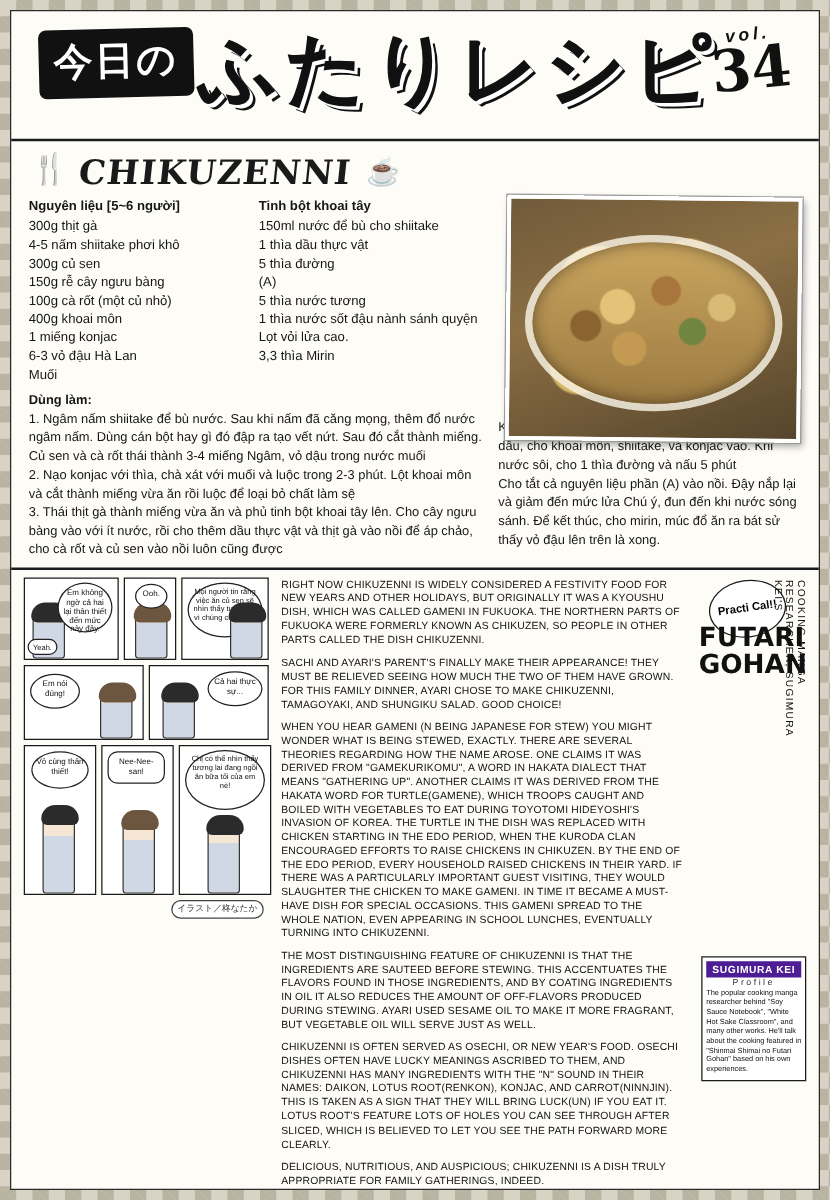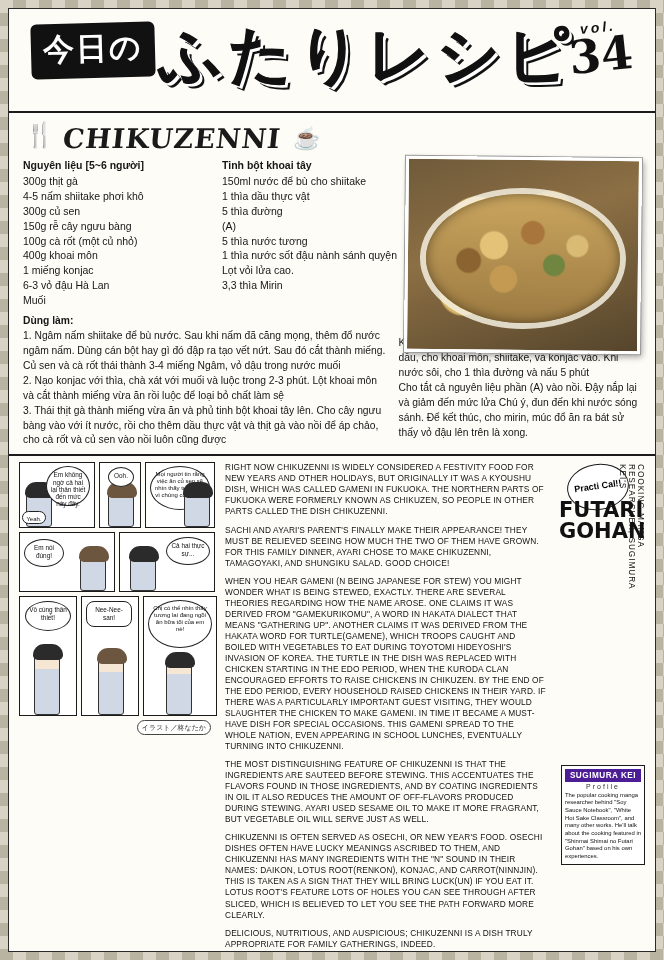--- a/index.html
+++ b/index.html
@@ -89,21 +89,21 @@
     margin:2px 0 4px 40px;
     transform:skewX(-6deg);
   }
   .utensil-icon {
     position:absolute; left:16px; top:8px;
     font-size:24px; color:#333;
   }
   .cup-icon {
     display:inline-block; margin-left:8px; font-size:22px; vertical-align:2px;
   }
-  .ing-wrap { display:flex; gap:31px; font-size:10.5px; line-height:1.42; color:#161616; }
+  .ing-wrap { display:flex; gap:16px; font-size:10.5px; line-height:1.42; color:#161616; }
   .ing-col { width:168px; }
   .ing-col.b { width:178px; }
   .ing-title { font-weight:bold; margin-bottom:1px; font-size:10.5px;}
   .photo {
     position:absolute; right:14px; top:44px;
     width:236px; height:196px;
     border:3px solid #fff;
     box-shadow:0 0 0 1px #999, 2px 3px 6px rgba(0,0,0,.35);
     background:
       radial-gradient(circle at 30% 35%, #e9c77a 0 14%, transparent 15%),

